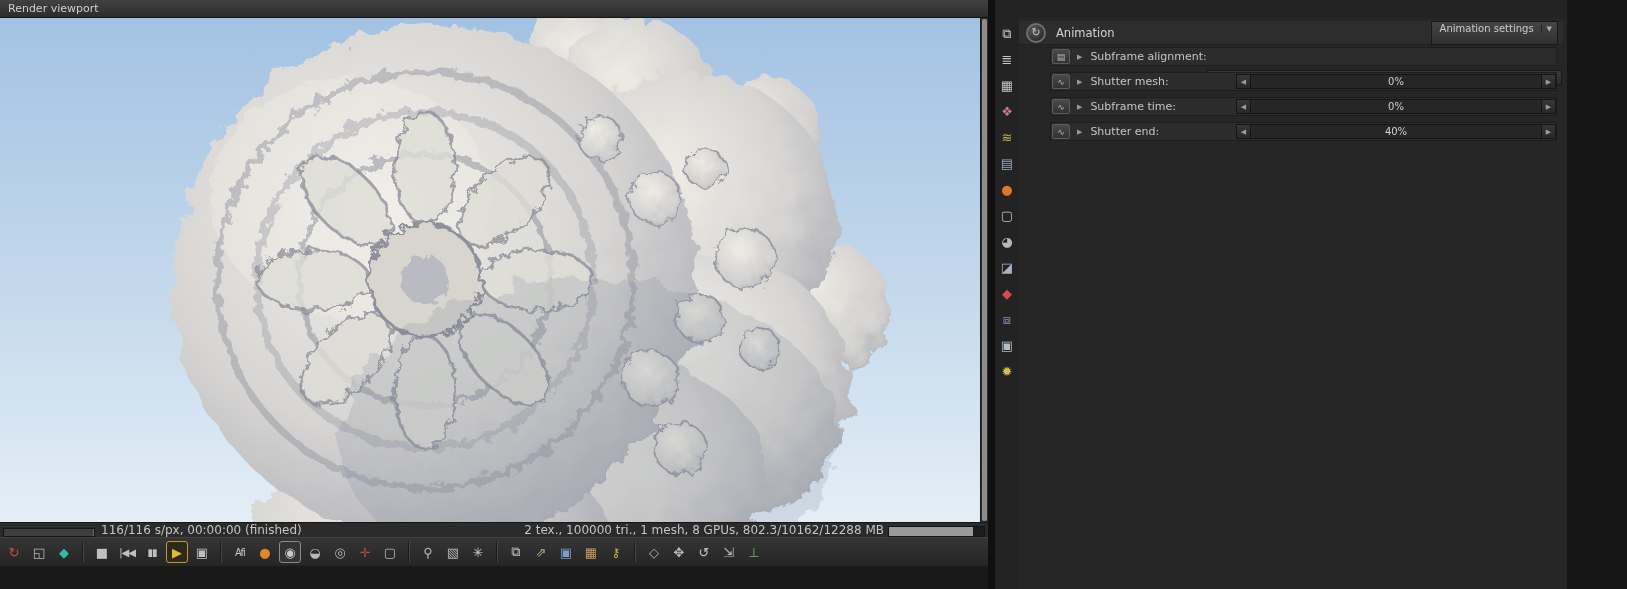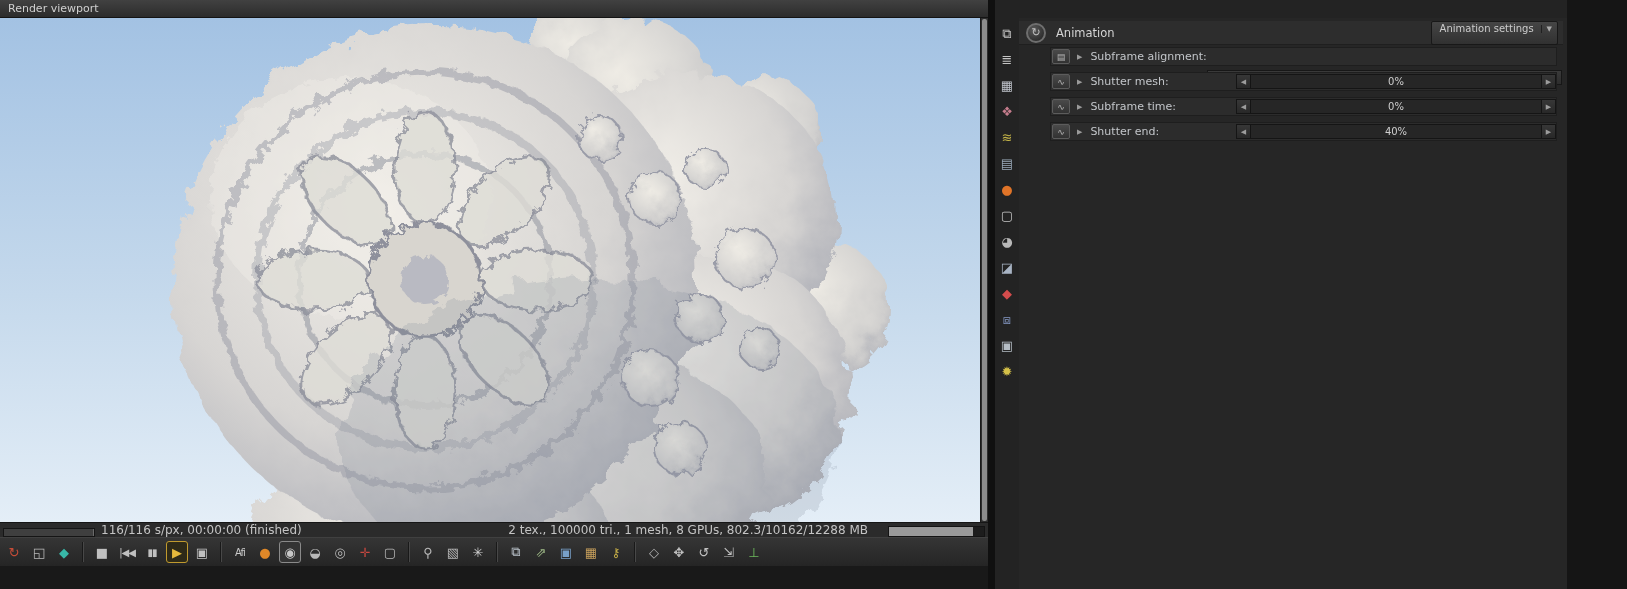--- a/index.html
+++ b/index.html
@@ -15,21 +15,21 @@
   .panel-left { position:absolute; left:0; top:0; width:988px; height:589px; background:#a21caf; }
   .viewport { position:absolute; left:0; top:18px; width:988px; height:504px; overflow:hidden; }
   .vscroll { position:absolute; right:0; top:0; width:8px; height:100%; background:#2e2e2e; border-left:1px solid #1a1a1a; }
   .vscroll-thumb { margin:1px; height:calc(100% - 2px); background:#8c8c8c; border-radius:2px; }
 
   .statusbar { position:absolute; left:0; top:522px; width:988px; height:15px; background:#2b2b2b;
                border-top:1px solid #161616; display:flex; align-items:flex-end; font-size:12px; color:#c4c4c4; }
   .progress { width:92px; height:9px; margin-left:3px; background:#1d1d1d; border:1px solid #151515; position:relative; }
   .progress-fill { position:absolute; left:0; top:0; bottom:0; width:100%; background:#3f3f3f; border-right:1px solid #6a6a6a; }
   .progress-text { margin-left:6px; white-space:nowrap; }
-  .stats-text { margin-right:20px; white-space:nowrap; }
+  .stats-text { margin-right:4px; white-space:nowrap; }
   .hscroll { width:97px; height:11px; background:#1d1d1d; border:1px solid #141414; margin-right:3px; }
   .hscroll-thumb { width:88%; height:100%; background:#9a9a9a; }
 
   .toolbar { position:absolute; left:0; top:537px; width:988px; height:29px;
              background:linear-gradient(#353535,#252525); border-top:1px solid #404040;
              display:flex; align-items:center; padding-left:3px; gap:3px; }
   .tb-icon { width:22px; height:22px; display:flex; align-items:center; justify-content:center;
              font-size:13px; border-radius:3px; color:#c0c0c0; flex:none; cursor:default; }
   .tb-sm { font-size:10px; letter-spacing:-1px; }
   .act-y { border:1px solid #c09a2e; background:#2e2a18; }

